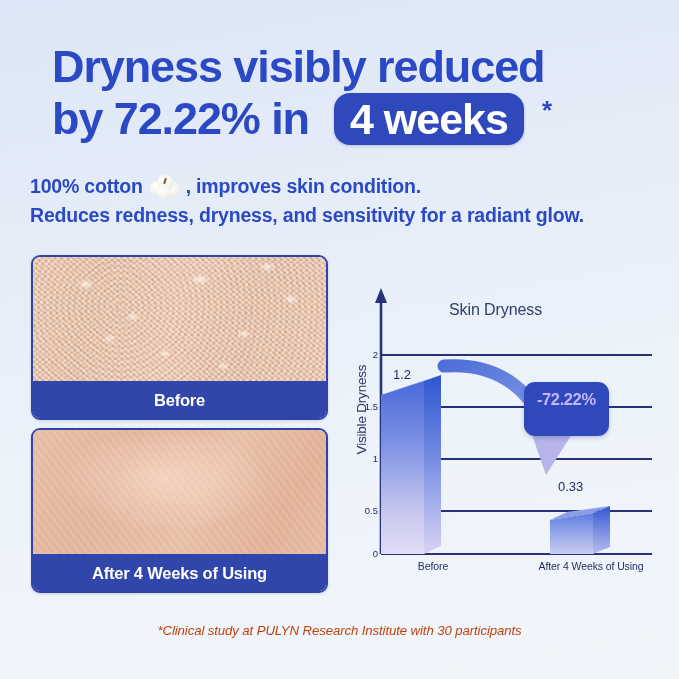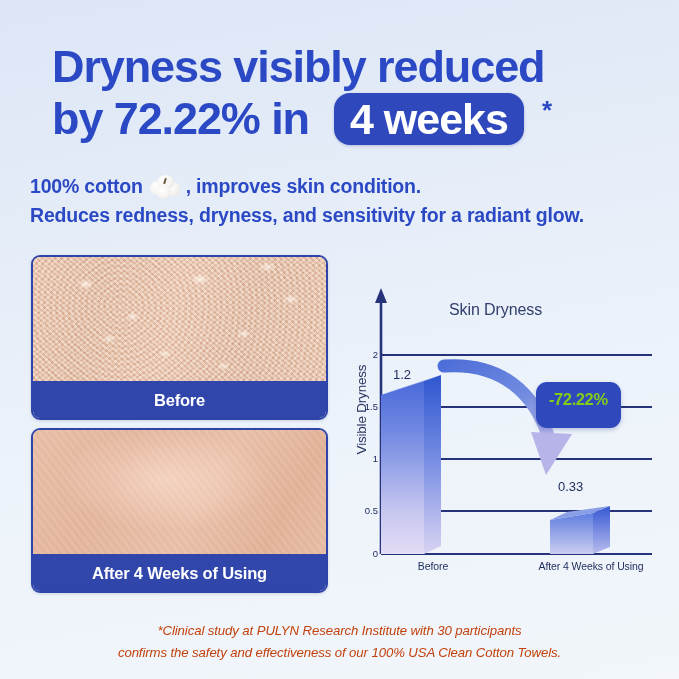--- a/index.html
+++ b/index.html
@@ -201,28 +201,28 @@
     position: absolute;
     color: #1d2a5c;
     font-size: 13px;
     text-align: left;
   }
   .value-before { left: 53px; top: 85px; width: 60px; }
   .value-after  { left: 218px; top: 197px; width: 60px; }
 
   .pct-badge {
     position: absolute;
-    left: 196px;
+    left: 184px;
     top: 100px;
     background: #2f49bd;
-    color: #84cc16;
+    color: #c4b5fd;
     font-weight: bold;
     font-size: 16.5px;
     letter-spacing: -0.4px;
-    padding: 8px 13px 19px 13px;
+    padding: 8px 13px 27px 13px;
     border-radius: 11px;
     box-shadow: 0 2px 4px rgba(30,50,140,.25);
   }
 
   
   .footnote {
     position: absolute;
     left: 0;
     top: 620px;
     width: 679px;
@@ -357,16 +357,15 @@
     <div class="valuelabel value-after">0.33</div>
 
     <div class="xlabel xlabel-before">Before</div>
     <div class="xlabel xlabel-after">After 4 Weeks of Using</div>
 
     <div class="pct-badge">-72.22%</div>
   </div>
 
   <div class="footnote">
     <div>*Clinical study at PULYN Research Institute with 30 participants</div>
-    <div>confirms the safety and effectiveness of our 100% USA Clean Cotton Towels.</div>
   </div>
 
 </div>
 
 </body></html>

